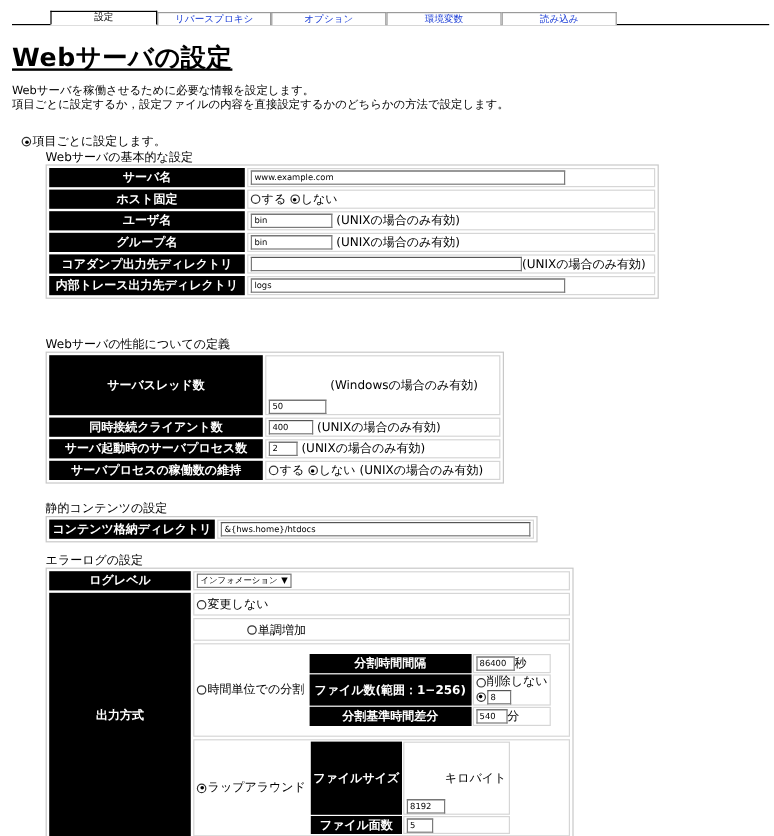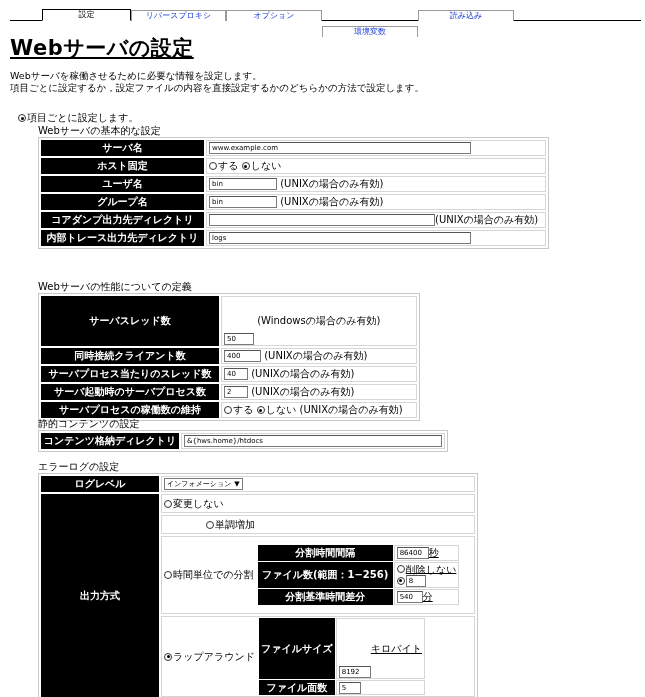--- a/index.html
+++ b/index.html
@@ -47,34 +47,34 @@
   .radio.on::after {
     content: ""; position: absolute; left: 1.5px; top: 1.5px; width: 3px; height: 3px;
     border-radius: 50%; background: #000;
   }
   .note { vertical-align: middle; }
   .select {
     display: inline-block; height: 12px; border: 1px solid #7a7a7a; font-size: 7px; line-height: 10px;
     padding: 0 2px; vertical-align: middle; background: #fff;
   }
   .select .chev { font-size: 7px; margin-left: 3px; }
-  table.inner { border-collapse: separate; border-spacing: 1px; display: inline-table; vertical-align: middle; text-decoration: underline; }
+  table.inner { border-collapse: separate; border-spacing: 1px; display: inline-table; vertical-align: middle; }
   table.inner td { padding: 0 2px; height: 15px; }
   table.inner td.lbl { font-size: 10px; }
   table.inner td.val { border: 1px solid #d6d6d6; }
 </style>
 </head>
 <body>
 
 <div class="tabbar">
   <div class="baseline"></div>
   <div class="tab active" style="left:42px;width:89px;">設定</div>
   <div class="tab" style="left:131px;width:95px;">リバースプロキシ</div>
   <div class="tab" style="left:226px;width:96px;">オプション</div>
-  <div class="tab" style="left:322px;width:96px;margin-top:16px;">環境変数</div>
+  <div class="tab" style="left:322px;width:96px;">環境変数</div>
   <div class="tab" style="left:418px;width:96px;">読み込み</div>
 </div>
 
 <h1 class="title">Webサーバの設定</h1>
 
 <div class="desc">
   <div>Webサーバを稼働させるために必要な情報を設定します。</div>
   <div>項目ごとに設定するか，設定ファイルの内容を直接設定するかのどちらかの方法で設定します。</div>
 </div>
 
@@ -121,29 +121,25 @@
 
 <div class="section-label" style="top:280px;">Webサーバの性能についての定義</div>
 <table class="form" style="top:293px;width:382px;">
   <colgroup>
       <col style="width:178px">
       <col>
     </colgroup>
   <tbody>
       <tr>
     <td class="lbl">サーバスレッド数</td>
-    <td class="val"><span class="inp" style="width:30px;margin-top:36px;">50</span> <span class="note">(Windowsの場合のみ有効)</span></td>
+    <td class="val"><span class="inp" style="width:48px;margin-top:36px;">50</span> <span class="note">(Windowsの場合のみ有効)</span></td>
   </tr>
   <tr>
     <td class="lbl">同時接続クライアント数</td>
     <td class="val"><span class="inp" style="width:37px;">400</span> <span class="note">(UNIXの場合のみ有効)</span></td>
-  </tr>
-  <tr>
-    <td class="lbl">サーバプロセス当たりのスレッド数</td>
-    <td class="val"><span class="inp" style="width:24px;">40</span> <span class="note">(UNIXの場合のみ有効)</span></td>
   </tr>
   <tr>
     <td class="lbl">サーバ起動時のサーバプロセス数</td>
     <td class="val"><span class="inp" style="width:24px;">2</span> <span class="note">(UNIXの場合のみ有効)</span></td>
   </tr>
   <tr>
     <td class="lbl">サーバプロセスの稼働数の維持</td>
     <td class="val">
       <span class="radio"></span><span class="note">する</span>
       <span class="radio on"></span><span class="note">しない</span>

